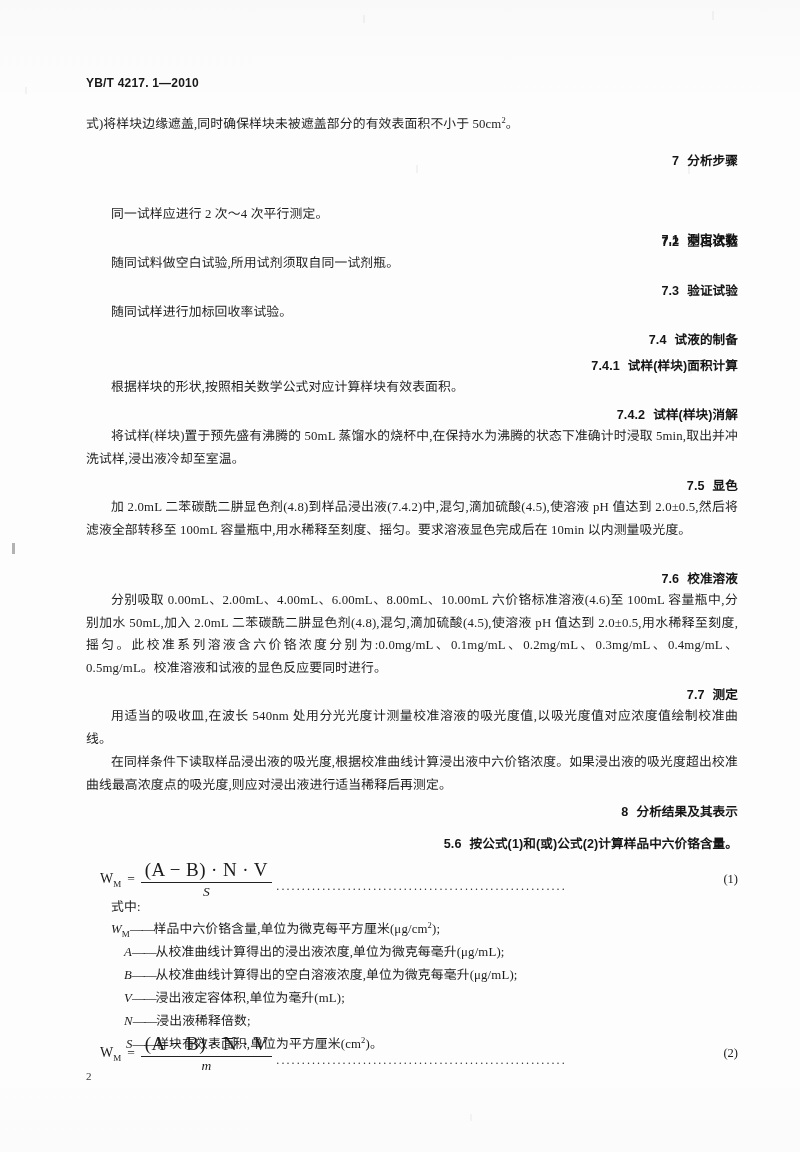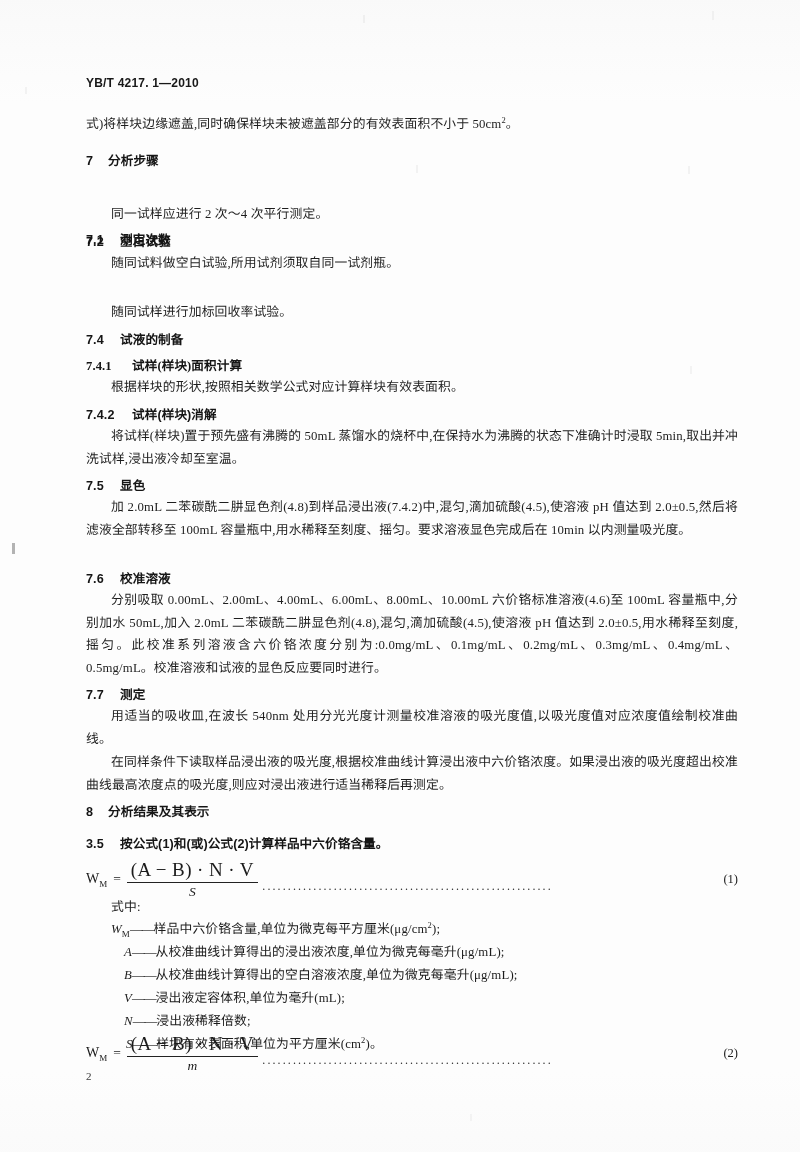--- a/index.html
+++ b/index.html
@@ -42,21 +42,21 @@
     top: 76px;
     left: 0;
     font-family: "Liberation Sans", "DejaVu Sans", sans-serif;
     font-weight: bold;
     font-size: 12px;
     letter-spacing: 0.2px;
     color: #181818;
   }
 
   
-  .blk { position: absolute; left: 0; width: 652px; }
+  .blk { position: absolute; left: 0; width: 652px; text-align: right; }
 
   .clause-head {
     font-family: "Liberation Sans", "DejaVu Sans", sans-serif;
     font-weight: bold;
     font-size: 12.6px;
     color: #151515;
     white-space: nowrap;
     letter-spacing: 0.1px;
   }
   .clause-head .num { display: inline-block; }
@@ -88,20 +88,21 @@
     display: flex;
     align-items: center;
     justify-content: flex-end;
     font-family: "Liberation Serif", "DejaVu Serif", serif;
   }
   .fx {
     display: flex;
     align-items: center;
     font-size: 13.5px;
     white-space: nowrap;
+    margin-left: 14px;
   }
   .fx .lhs { font-style: normal; font-size: 14px; }
   .fx .lhs .sub { font-size: 9px; vertical-align: sub; line-height: 0; }
   .fx .eq { margin: 0 6px; }
   .frac {
     display: inline-flex;
     flex-direction: column;
     align-items: center;
     vertical-align: middle;
     line-height: 1.15;
@@ -216,27 +217,30 @@
     <div class="blk clause-head" style="top:182px;margin-top:47px;">
       <span class="num w2">7.1</span><span class="ttl">测定次数</span>
     </div>
     <div class="blk para indent" style="top:203px;">同一试样应进行 2 次～4 次平行测定。</div>
 
     <div class="blk clause-head" style="top:231px;">
       <span class="num w2">7.2</span><span class="ttl">空白试验</span>
     </div>
     <div class="blk para indent" style="top:252px;">随同试料做空白试验,所用试剂须取自同一试剂瓶。</div>
 
+    <div class="blk clause-head" style="top:280px;">
+      <span class="num w2">7.3</span><span class="ttl">验证试验</span>
+    </div>
     <div class="blk para indent" style="top:301px;">随同试样进行加标回收率试验。</div>
 
     <div class="blk clause-head" style="top:329px;">
       <span class="num w2">7.4</span><span class="ttl">试液的制备</span>
     </div>
 
-    <div class="blk clause-head" style="top:355px;font-family:Liberation Serif, serif;">
+    <div class="blk clause-head" style="top:355px;">
       <span class="num w3">7.4.1</span><span class="ttl">试样(样块)面积计算</span>
     </div>
     <div class="blk para indent" style="top:376px;">根据样块的形状,按照相关数学公式对应计算样块有效表面积。</div>
 
     <div class="blk clause-head" style="top:404px;">
       <span class="num w3">7.4.2</span><span class="ttl">试样(样块)消解</span>
     </div>
     <div class="blk para indent" style="top:425px;">将试样(样块)置于预先盛有沸腾的 50mL 蒸馏水的烧杯中,在保持水为沸腾的状态下准确计时浸取 5min,取出并冲洗试样,浸出液冷却至室温。</div>
 
     <div class="blk clause-head" style="top:475px;">
@@ -253,21 +257,21 @@
       <span class="num w2">7.7</span><span class="ttl">测定</span>
     </div>
     <div class="blk para indent" style="top:705px;">用适当的吸收皿,在波长 540nm 处用分光光度计测量校准溶液的吸光度值,以吸光度值对应浓度值绘制校准曲线。</div>
     <div class="blk para indent" style="top:751px;">在同样条件下读取样品浸出液的吸光度,根据校准曲线计算浸出液中六价铬浓度。如果浸出液的吸光度超出校准曲线最高浓度点的吸光度,则应对浸出液进行适当稀释后再测定。</div>
 
     <div class="blk clause-head" style="top:801px;">
       <span class="num w1">8</span><span class="ttl">分析结果及其表示</span>
     </div>
 
     <div class="blk clause-head" style="top:833px;">
-      <span class="num w2">3.5</span><span class="ttl">按公式(1)和(或)公式(2)计算样品中六价铬含量。</span>
+      <span class="num w2">5.6</span><span class="ttl">按公式(1)和(或)公式(2)计算样品中六价铬含量。</span>
     </div>
 
     <div class="formula-row" style="top:858px; height:42px;">
       <div class="fx">
         <span class="lhs"><span>W</span><span class="sub">M</span></span>
         <span class="eq">=</span>
         <span class="frac">
           <span class="top">(A − B) · N · V</span>
           <span class="bot">S</span>
         </span>

